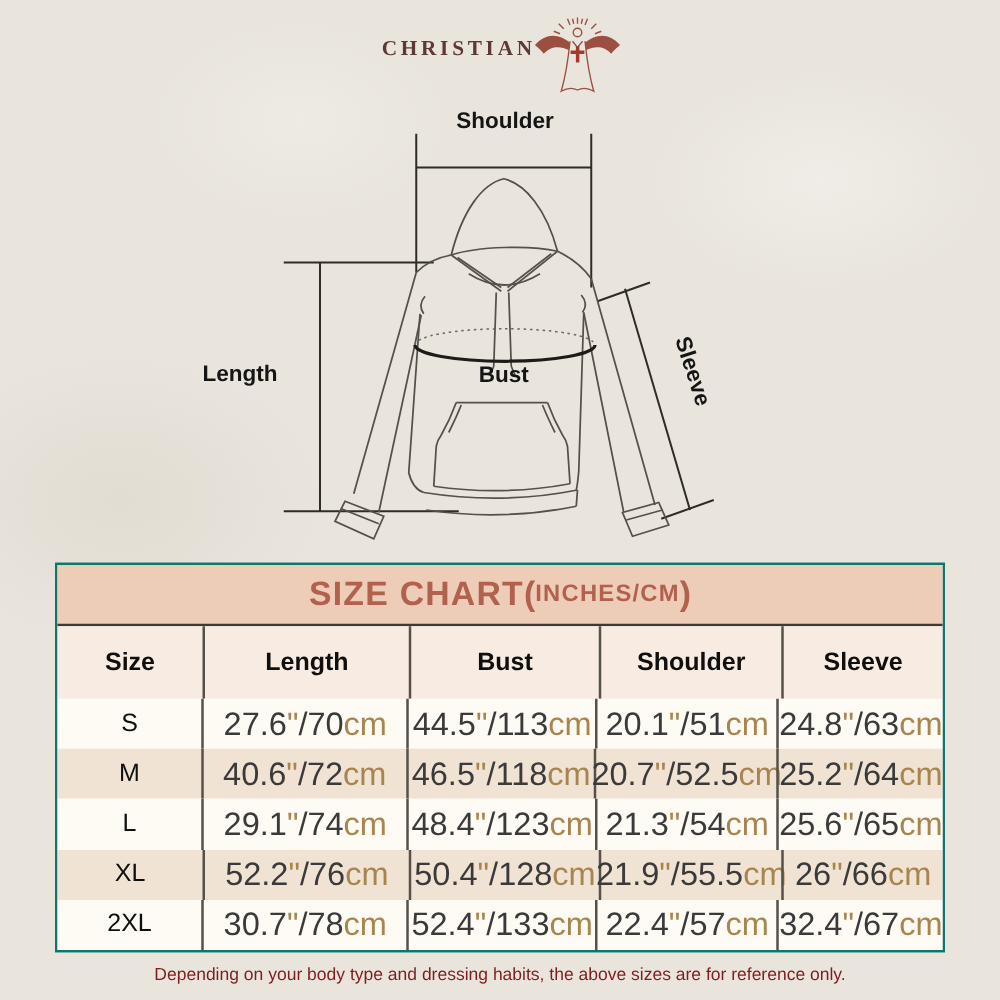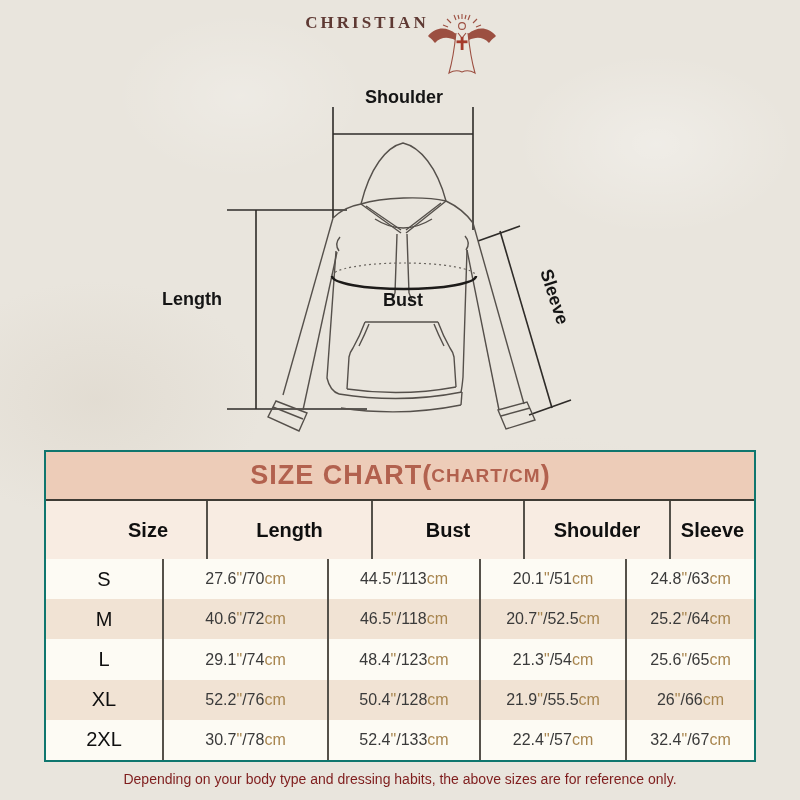--- a/index.html
+++ b/index.html
@@ -7,46 +7,46 @@
     width:800px;height:800px;position:relative;overflow:hidden;
     font-family:"Liberation Sans", sans-serif;
     background:
       radial-gradient(200px 130px at 82% 18%, rgba(255,255,255,.30), transparent 70%),
       radial-gradient(240px 170px at 12% 50%, rgba(208,198,183,.28), transparent 70%),
       radial-gradient(280px 200px at 70% 72%, rgba(212,203,188,.22), transparent 70%),
       radial-gradient(180px 120px at 30% 12%, rgba(255,255,255,.22), transparent 70%),
       #e9e5dd;
   }
   
-  .logo{position:absolute;top:13px;left:0;width:800px;display:flex;justify-content:center;align-items:flex-start;}
+  .logo{position:absolute;top:13px;left:0;width:800px;display:flex;justify-content:center;align-items:center;}
   .logo .word{font-family:"Liberation Serif", serif;font-size:17px;font-weight:600;letter-spacing:3px;color:#5e3933;margin-bottom:14px;white-space:nowrap;}
   .logo svg{display:block;margin:0 -4px;}
   
   .diaglabel{position:absolute;font-size:18px;font-weight:700;color:#151515;transform:translate(-50%,-50%);white-space:nowrap;}
   #lbl-sleeve{transform:translate(-50%,-50%) rotate(72deg);}
   .diagram-svg{position:absolute;left:0;top:85px;}
   
   .chart{position:absolute;left:44px;top:450px;width:712px;height:312px;border:2px solid #0f766e;box-sizing:border-box;display:flex;flex-direction:column;background:#fdfbf4;}
   .band{height:47px;flex:0 0 47px;background:#edccb8;border-bottom:2px solid #3f3b34;display:flex;align-items:center;justify-content:center;}
   .band .t-main{font-size:27px;font-weight:700;color:#b2614e;letter-spacing:1px;}
   .band .t-paren{font-size:27px;font-weight:700;color:#b2614e;}
   .band .t-units{font-size:19px;font-weight:700;color:#b2614e;letter-spacing:1px;}
-  .thead{height:58px;flex:0 0 58px;background:#f8ece2;display:flex;padding-left:44px;}
+  .thead{height:58px;flex:0 0 58px;background:#f8ece2;display:flex;}
   .tbody{flex:1;display:flex;flex-direction:column;}
   .trow{flex:1;display:flex;background:#fdfbf4;}
   .trow.alt{background:#f1e3d4;}
   .cell{display:flex;align-items:center;justify-content:center;box-sizing:border-box;white-space:nowrap;}
   .c0{width:116px;}
   .c1{width:165px;border-left:2px solid #55514a;}
   .c2{width:152px;border-left:2px solid #55514a;}
   .c3{width:146px;border-left:2px solid #55514a;}
   .c4{flex:1;border-left:2px solid #55514a;}
   .thead .cell{font-size:20px;font-weight:700;color:#0f0f0f;}
   .size-cell{font-size:20px;color:#0f0f0f;}
-  .val{font-size:16px;color:#3a3a3a;}
+  .val{font-size:26px;color:#3a3a3a;}
   .val .tan{color:#a8854e;}
   
   .footnote{position:absolute;left:0;top:771px;width:800px;text-align:center;font-size:14px;color:#7f1d1d;}
 </style>
 </head>
 <body>
 
 <div class="logo">
   <span class="word">CHRISTIAN</span>
   <svg width="74" height="66" viewBox="0 0 74 66">
@@ -151,21 +151,21 @@
 
 <div class="diaglabel" id="lbl-shoulder" style="left:404px;top:97px;">Shoulder</div>
 <div class="diaglabel" id="lbl-length" style="left:192px;top:299px;">Length</div>
 <div class="diaglabel" id="lbl-bust" style="left:403px;top:300px;">Bust</div>
 <div class="diaglabel" id="lbl-sleeve" style="left:554px;top:297px;">Sleeve</div>
 
 <div class="chart">
   <div class="band">
     <span class="t-main">SIZE CHART</span>
       <span class="t-paren">(</span>
-      <span class="t-units">CHART/CM</span>
+      <span class="t-units">INCHES/CM</span>
       <span class="t-paren">)</span>
   </div>
   <div class="thead">
     <div class="cell c0">Size</div>
     <div class="cell c1">Length</div>
     <div class="cell c2">Bust</div>
     <div class="cell c3">Shoulder</div>
     <div class="cell c4">Sleeve</div>
   </div>
   <div class="tbody">

